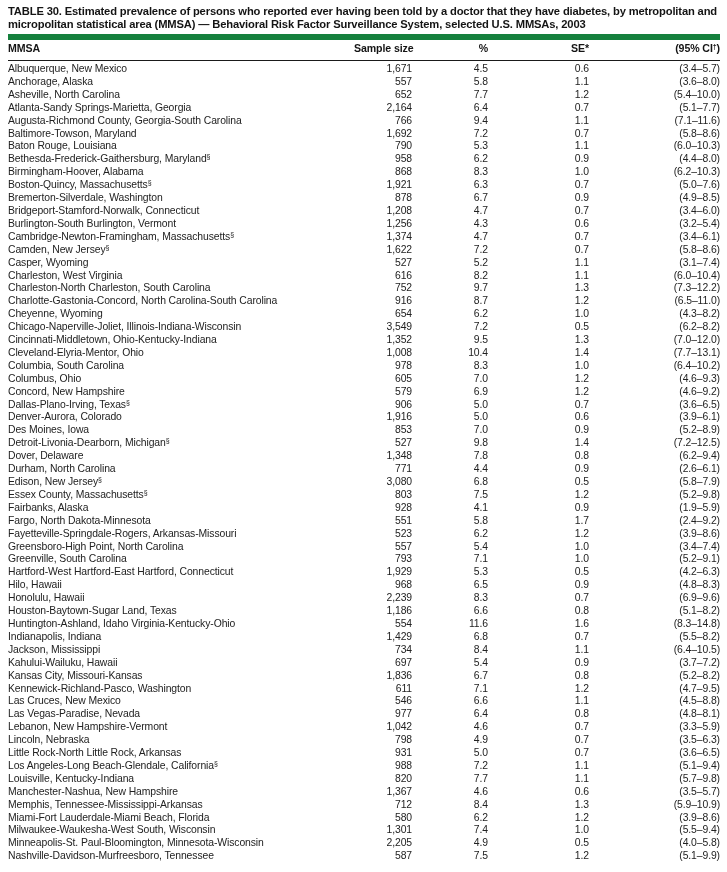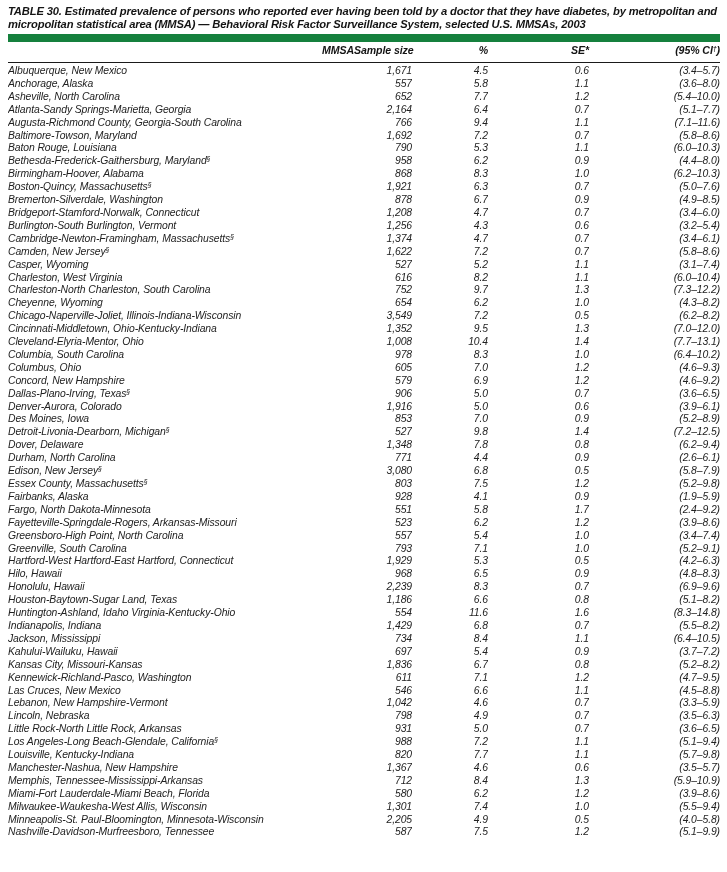--- a/index.html
+++ b/index.html
@@ -5,45 +5,43 @@
   html, body { margin: 0; padding: 0; background: #ffffff; }
   .page {
     width: 727px;
     height: 872px;
     box-sizing: border-box;
     background: #ffffff;
     color: #1e1e1e;
     font-family: "Liberation Sans", sans-serif;
     padding: 5px 6px 0 8px;
     overflow: hidden;
-    font-style: italic;
   }
   .title {
     font-weight: bold;
     font-size: 11.2px;
     line-height: 13px;
     letter-spacing: -0.15px;
     color: #141414;
     margin-bottom: 3px;
   }
   table.mmsa-table {
     width: 712px;
     border-collapse: collapse;
     table-layout: fixed;
   }
   table.mmsa-table thead th {
-    border-top: 8px solid #15803d;
+    border-top: 6px solid #15803d;
     border-bottom: 1px solid #1a1a1a;
     font-size: 10.6px;
     font-weight: bold;
     color: #141414;
     padding: 2px 0 6px 0;
     letter-spacing: -0.1px;
     white-space: nowrap;
-    text-align: right;
   }
   th.left { text-align: left; }
   th.num, td.num { text-align: right; }
   table.mmsa-table tbody td {
     font-size: 10.4px;
     line-height: 12.9px;
     height: 12.9px;
     padding: 0;
     letter-spacing: -0.1px;
     white-space: nowrap;
@@ -214,20 +212,27 @@
           <td class="num ci">(6.0–10.4)</td>
         </tr>
         <tr>
           <td>Charleston-North Charleston, South Carolina</td>
           <td class="num">752</td>
           <td class="num">9.7</td>
           <td class="num">1.3</td>
           <td class="num ci">(7.3–12.2)</td>
         </tr>
         <tr>
+          <td>Charlotte-Gastonia-Concord, North Carolina-South Carolina</td>
+          <td class="num">916</td>
+          <td class="num">8.7</td>
+          <td class="num">1.2</td>
+          <td class="num ci">(6.5–11.0)</td>
+        </tr>
+        <tr>
           <td>Cheyenne, Wyoming</td>
           <td class="num">654</td>
           <td class="num">6.2</td>
           <td class="num">1.0</td>
           <td class="num ci">(4.3–8.2)</td>
         </tr>
         <tr>
           <td>Chicago-Naperville-Joliet, Illinois-Indiana-Wisconsin</td>
           <td class="num">3,549</td>
           <td class="num">7.2</td>
@@ -431,20 +436,27 @@
           <td class="num ci">(4.7–9.5)</td>
         </tr>
         <tr>
           <td>Las Cruces, New Mexico</td>
           <td class="num">546</td>
           <td class="num">6.6</td>
           <td class="num">1.1</td>
           <td class="num ci">(4.5–8.8)</td>
         </tr>
         <tr>
+          <td>Las Vegas-Paradise, Nevada</td>
+          <td class="num">977</td>
+          <td class="num">6.4</td>
+          <td class="num">0.8</td>
+          <td class="num ci">(4.8–8.1)</td>
+        </tr>
+        <tr>
           <td>Lebanon, New Hampshire-Vermont</td>
           <td class="num">1,042</td>
           <td class="num">4.6</td>
           <td class="num">0.7</td>
           <td class="num ci">(3.3–5.9)</td>
         </tr>
         <tr>
           <td>Lincoln, Nebraska</td>
           <td class="num">798</td>
           <td class="num">4.9</td>
@@ -487,21 +499,21 @@
           <td class="num ci">(5.9–10.9)</td>
         </tr>
         <tr>
           <td>Miami-Fort Lauderdale-Miami Beach, Florida</td>
           <td class="num">580</td>
           <td class="num">6.2</td>
           <td class="num">1.2</td>
           <td class="num ci">(3.9–8.6)</td>
         </tr>
         <tr>
-          <td>Milwaukee-Waukesha-West Allis, Wisconsin</td>
+          <td>Milwaukee-Waukesha-West South, Wisconsin</td>
           <td class="num">1,301</td>
           <td class="num">7.4</td>
           <td class="num">1.0</td>
           <td class="num ci">(5.5–9.4)</td>
         </tr>
         <tr>
           <td>Minneapolis-St. Paul-Bloomington, Minnesota-Wisconsin</td>
           <td class="num">2,205</td>
           <td class="num">4.9</td>
           <td class="num">0.5</td>

